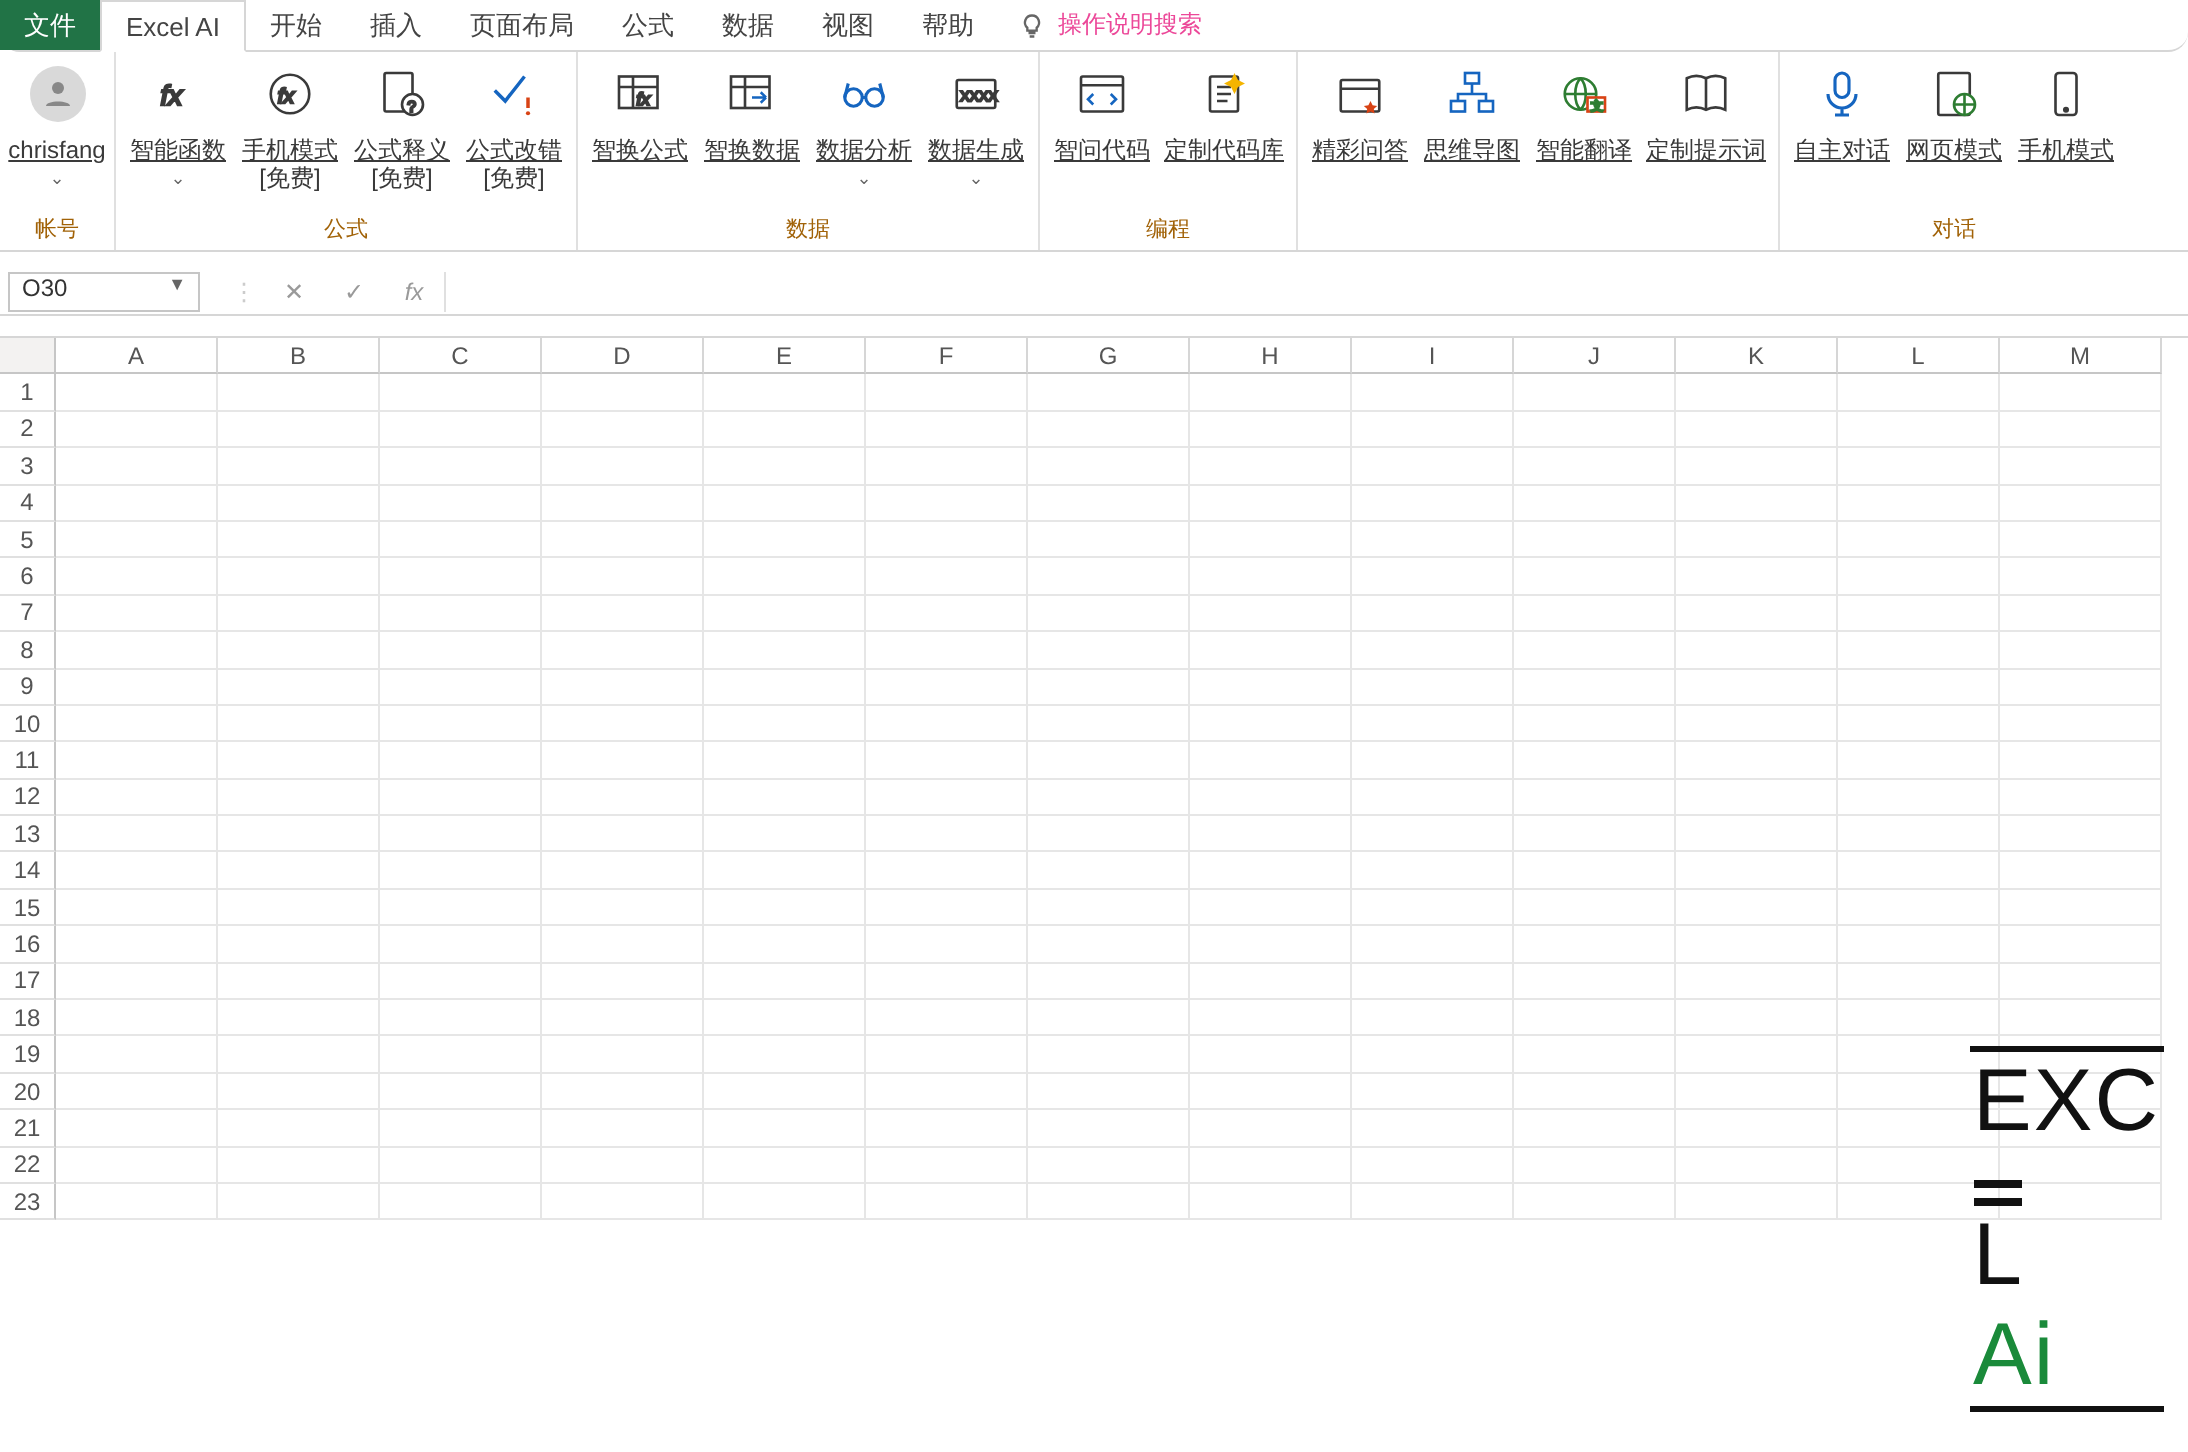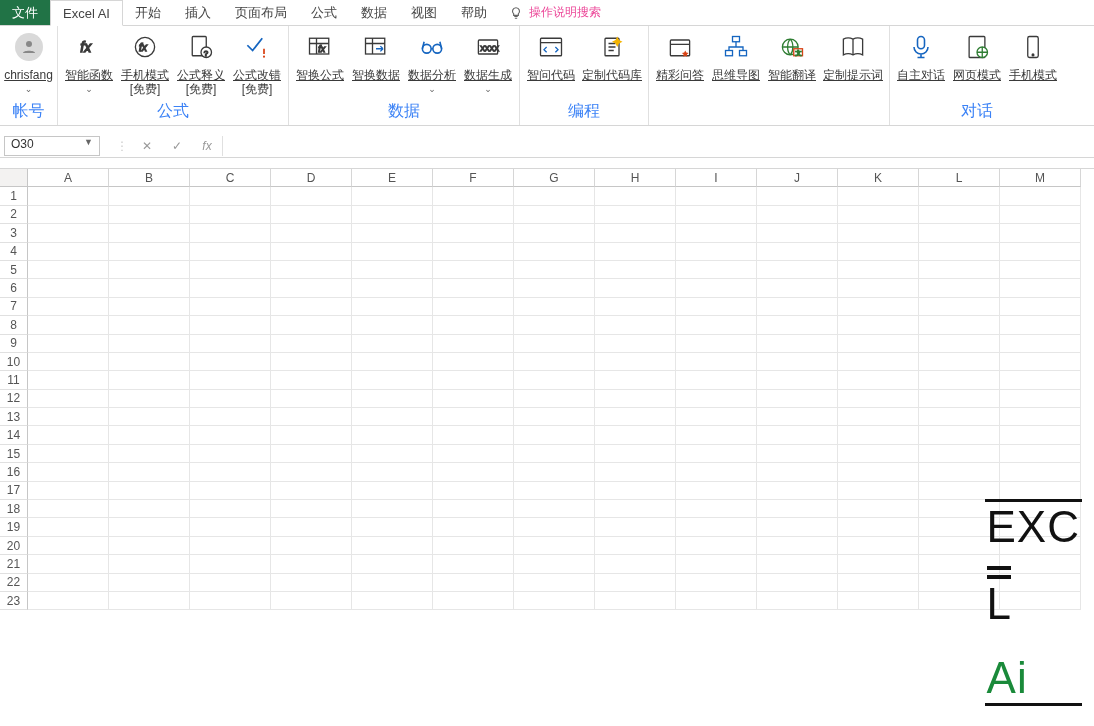--- a/index.html
+++ b/index.html
@@ -13,20 +13,21 @@
     overflow: hidden;
     position: relative;
   }
   
   .tabs {
     display: flex;
     align-items: stretch;
     height: 26px;
     background: #fff;
     border-bottom: 1px solid #d6d6d6;
+    border-radius: 10px;
   }
   .tab {
     display: flex;
     align-items: center;
     padding: 0 12px;
     font-size: 13px;
     cursor: pointer;
     color: #444;
   }
   .tab.file { background: #217346; color: #fff; }
@@ -68,22 +69,22 @@
     width: 30px;
     height: 30px;
     display: flex; align-items: center; justify-content: center;
     margin-bottom: 6px;
     color: #3f6e4a;
   }
   .rbtn .label { font-size: 12px; line-height: 14px; white-space: nowrap; color: #3a3a3a; text-decoration: underline;}
   .rbtn .sublabel { font-size: 12px; line-height: 14px; color: #3a3a3a; white-space: nowrap;}
   .group-label {
     text-align: center;
-    font-size: 16px;
-    color: #3b82f6;
+    font-size: 11px;
+    color: #a16207;
     padding-top: 2px;
   }
   .avatar-circle {
     width: 28px; height: 28px; border-radius: 50%; background: #d9d9d9;
     display:flex; align-items:center; justify-content:center;
   }
   .chev { font-size:9px; color:#666; margin-top:2px;}
 
   
   .fbar {
@@ -142,21 +143,21 @@
     letter-spacing: 1px;
     color:#111;
     font-weight: 500;
     border-top: 3px solid #111;
     border-bottom: 3px solid #111;
     padding: 0 2px;
     display:flex; flex-direction:column;
   }
   .watermark .eq {display:inline-block; width:24px;}
   .watermark .eq::before{content:""; display:block; height:5px; border-top:4px solid #111; border-bottom:4px solid #111; margin-top:14px;}
-  .watermark .ai{ color:#1a8a3a;margin-top:24px;}
+  .watermark .ai{ color:#1a8a3a;}
   .watermark .ai .low{ text-transform: lowercase;}
 
   svg { display:block; }
 </style>
 </head>
 <body>
 
 <div class="tabs">
   <div class="tab file">文件</div>
   <div class="tab active">Excel AI</div>

